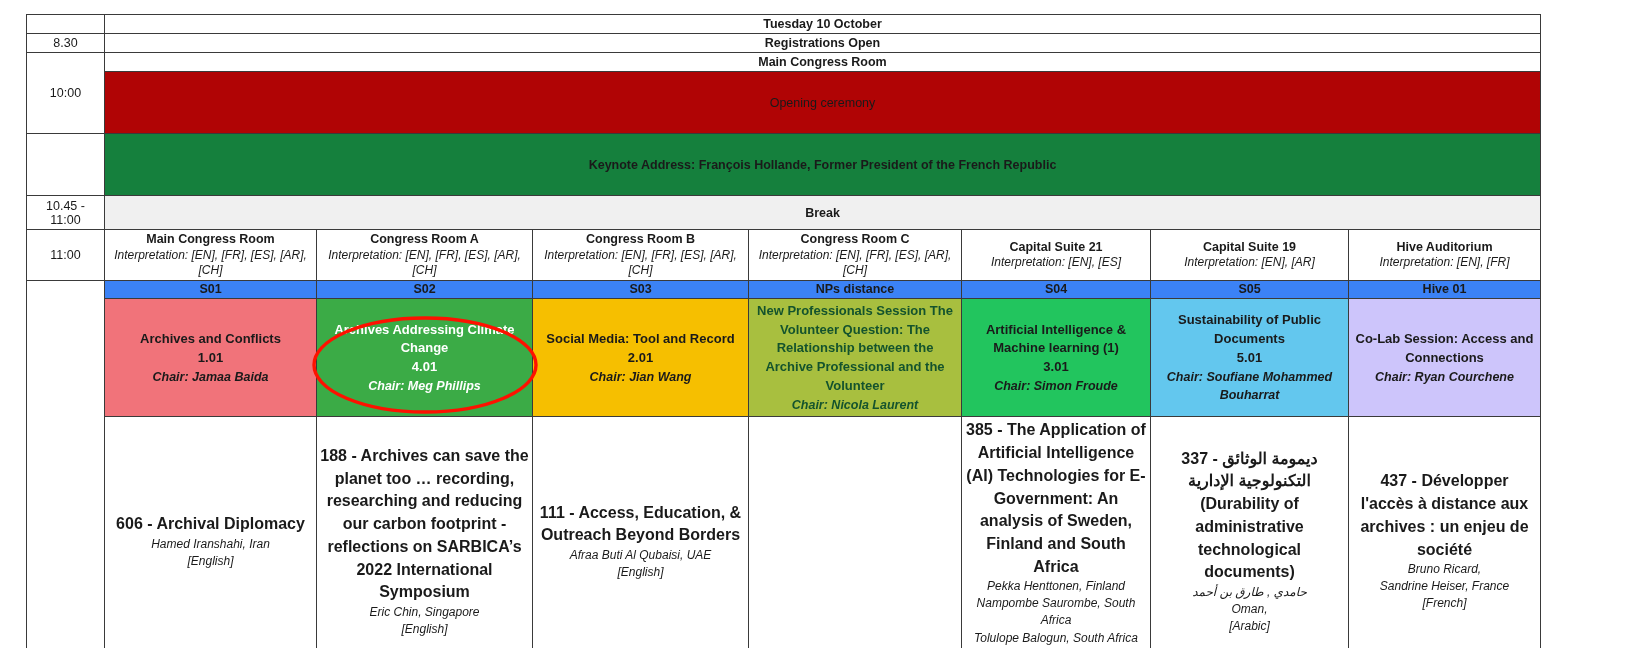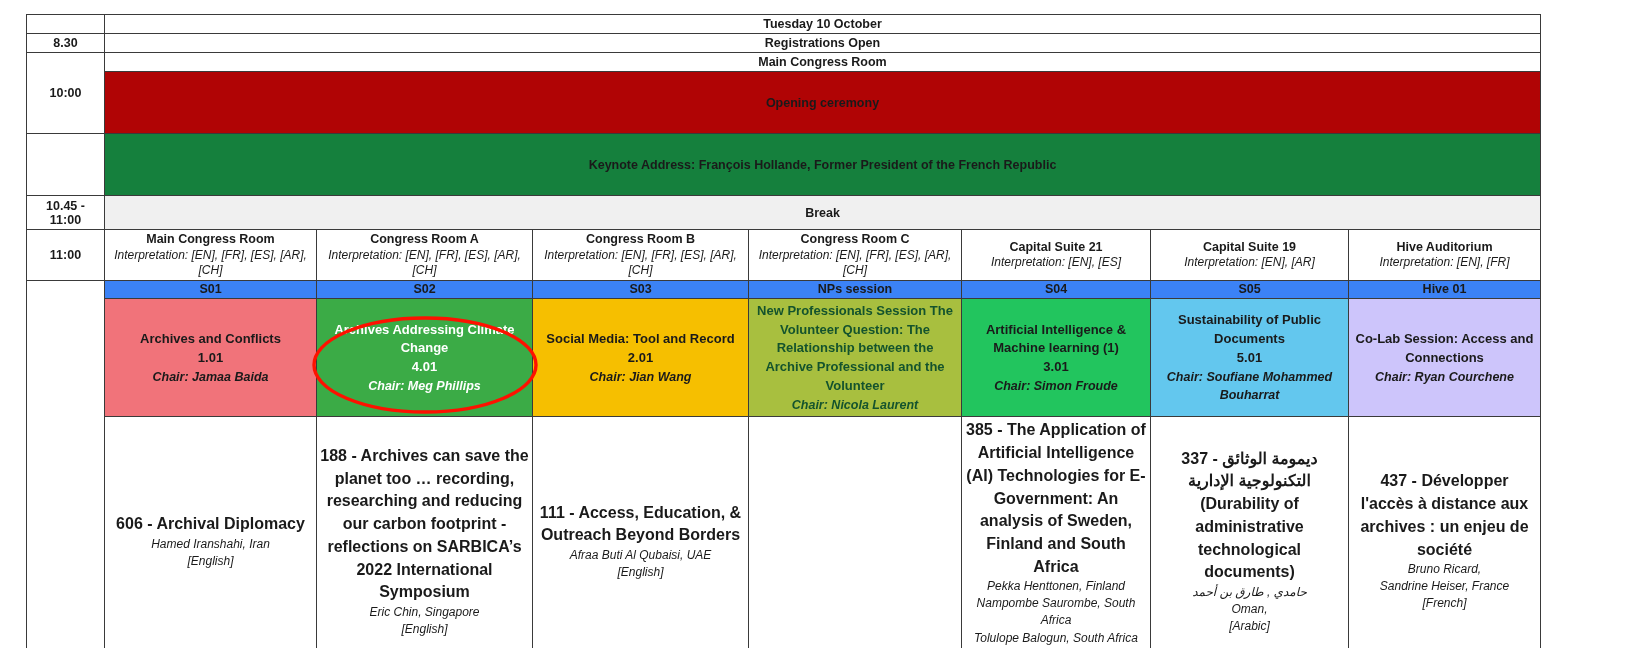--- a/index.html
+++ b/index.html
@@ -26,21 +26,21 @@
     vertical-align: middle;
     text-align: center;
     padding: 2px 3px;
     font-size: 12.5px;
     color: #1a1a1a;
   }
   
   .timecell {
     width: 78px;
     font-size: 12.5px;
-    font-weight: 700;
+    font-weight: 400;
     color: #1a1a1a;
     background: #ffffff;
     text-align: center;
     margin-left: 28px;
   }
   .blankcell { background: #ffffff; }
 
   
   .dayhead {
     font-size: 20px;
@@ -52,21 +52,21 @@
   .reg-row {
     font-size: 12.5px; font-weight: bold;
     padding: 3px 0; background: #ffffff;
   }
   .mcr-row {
     font-size: 11.5px; font-weight: bold;
     padding: 2px 0; background: #ffffff;
   }
   .opening {
     background: #b00405; color: #ffffff;
-    font-size: 19px; font-weight: bold;
+    font-size: 19px; font-weight: normal;
     height: 62px;
   }
   .keynote {
     background: #15803d; color: #ffffff;
     font-size: 18px; font-weight: bold;
     height: 62px;
   }
   .breakrow {
     background: #f0f0f0; color: #1a1a1a;
     font-size: 19px; font-weight: bold;
@@ -226,21 +226,21 @@
           <span class="rname">Hive Auditorium</span>
           <span class="rinterp">Interpretation: [EN], [FR]</span>
         </td>
       </tr>
 
       <tr>
         <td class="timecell blankcell" rowspan="3"></td>
         <td class="sidcell">S01</td>
         <td class="sidcell">S02</td>
         <td class="sidcell">S03</td>
-        <td class="sidcell">NPs session</td>
+        <td class="sidcell">NPs distance</td>
         <td class="sidcell">S04</td>
         <td class="sidcell">S05</td>
         <td class="sidcell">Hive 01</td>
       </tr>
 
       <tr>
         <td class="sesscell" style="background:#f1737a;color:#1a1a1a">
           <span class="stitle">Archives and Conflicts</span>
           <span class="scode">1.01</span>
           <span class="schair">Chair: Jamaa Baida</span>

